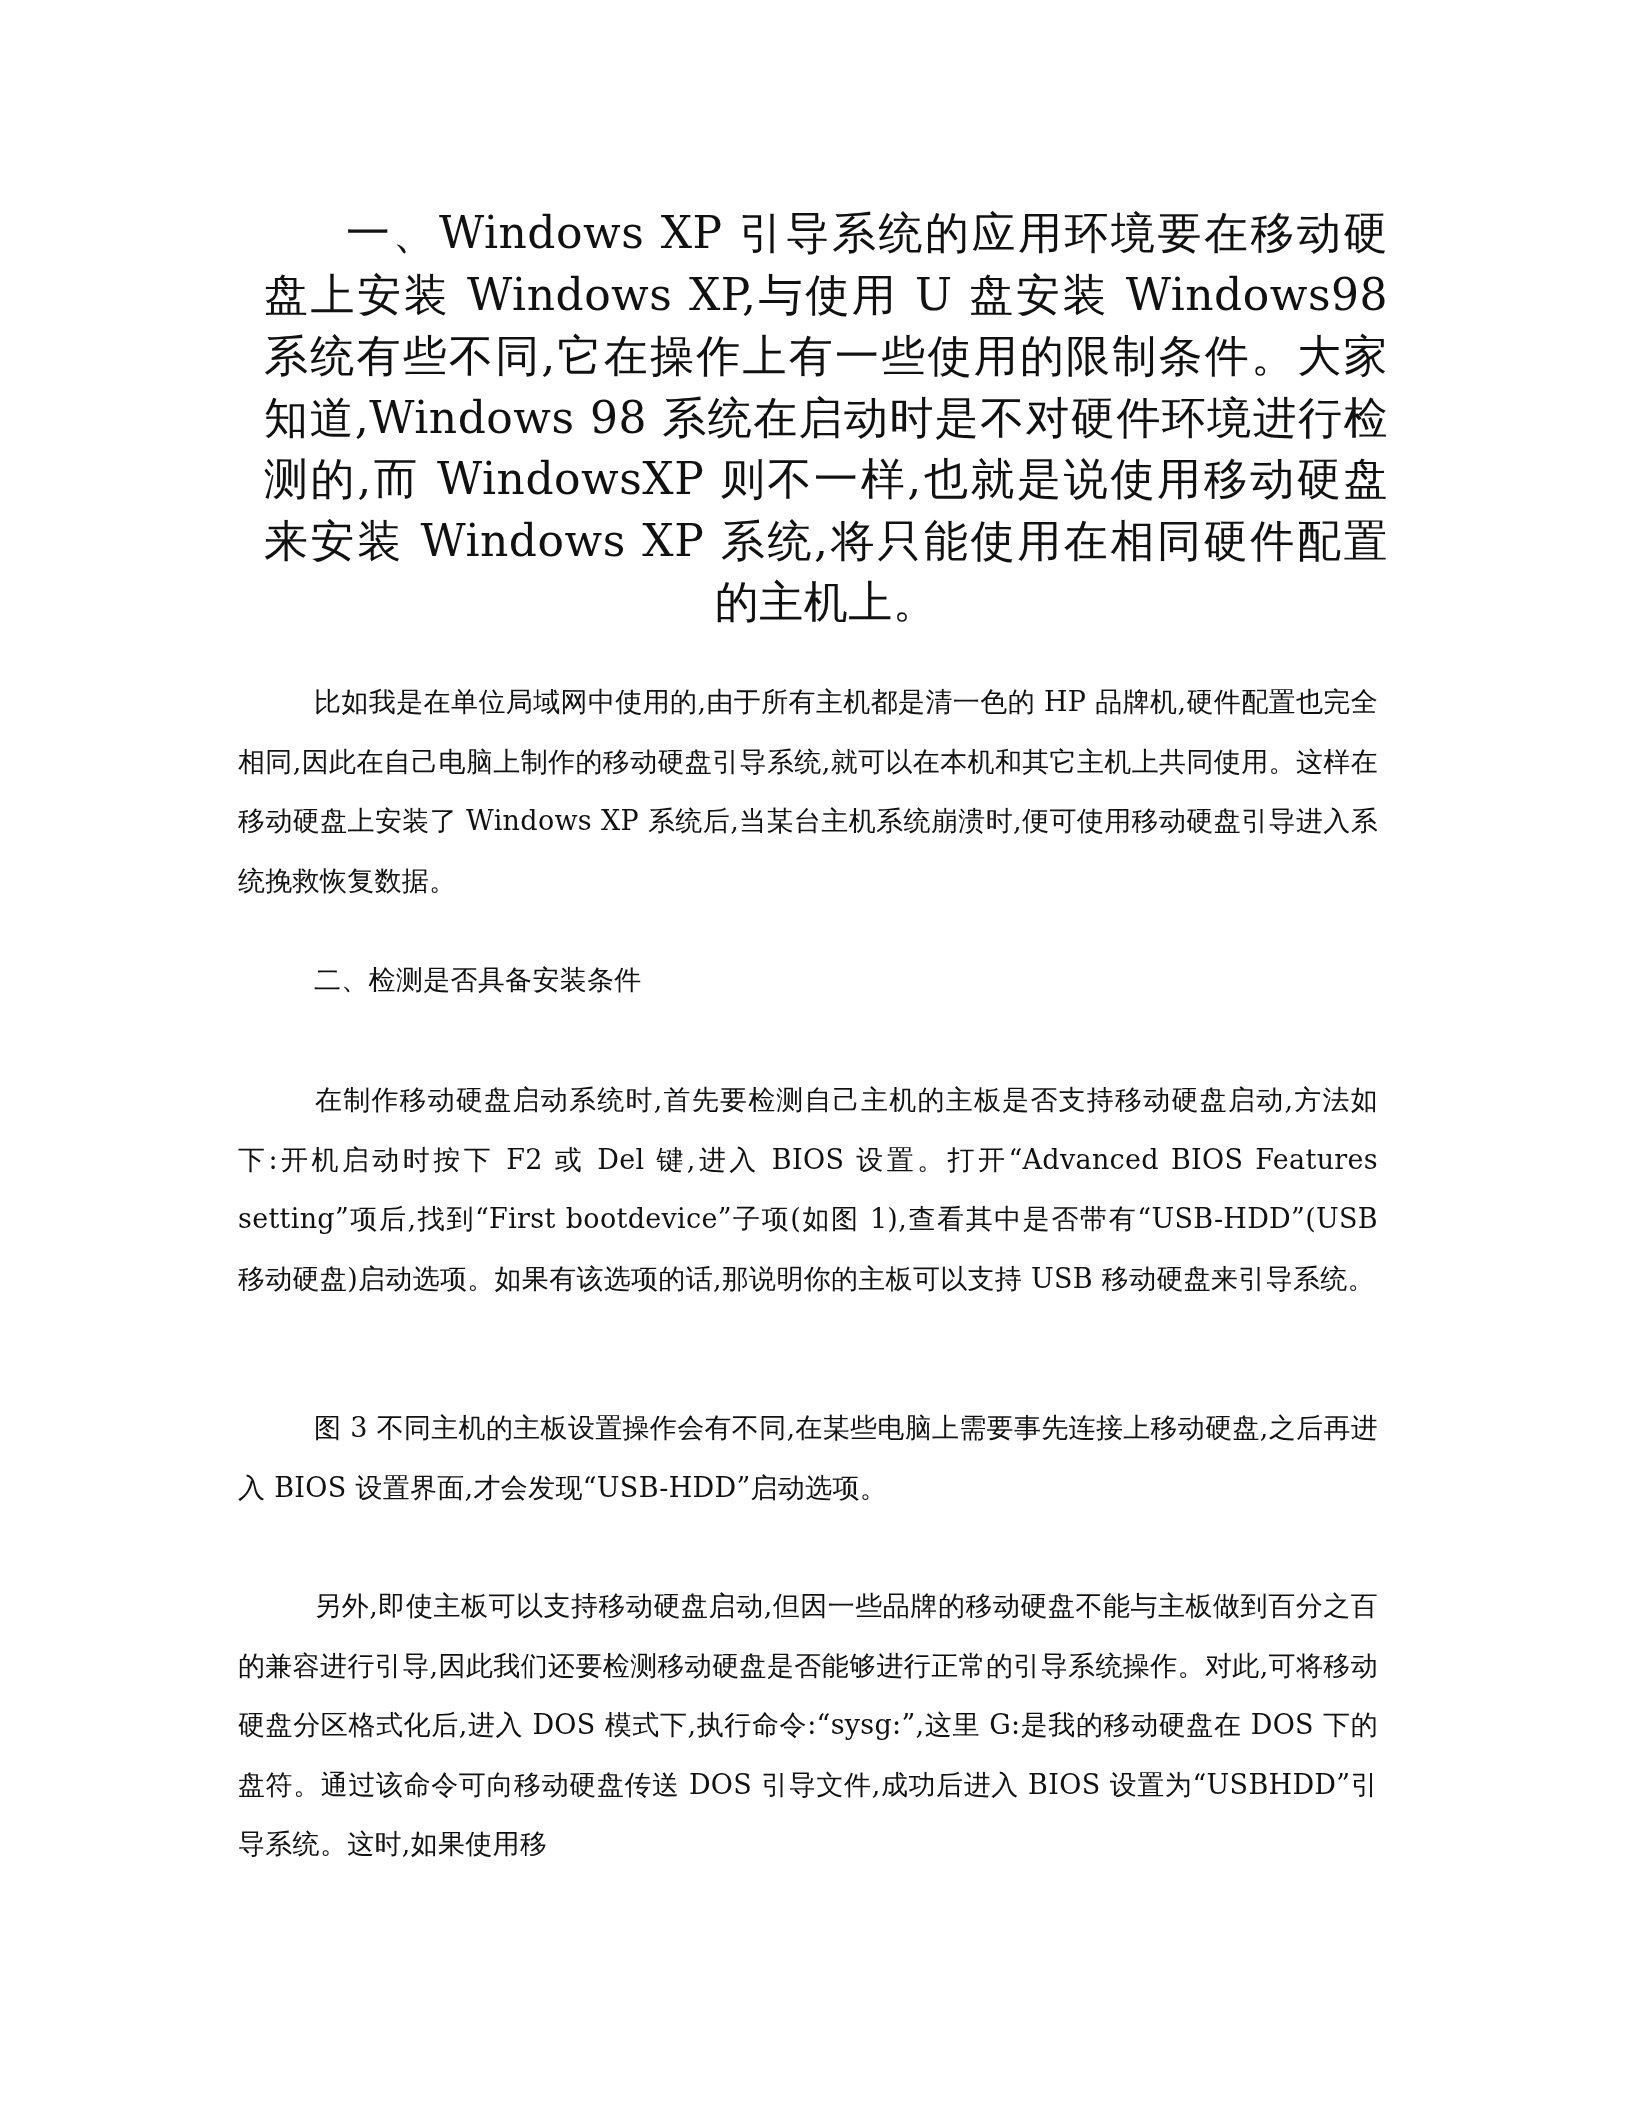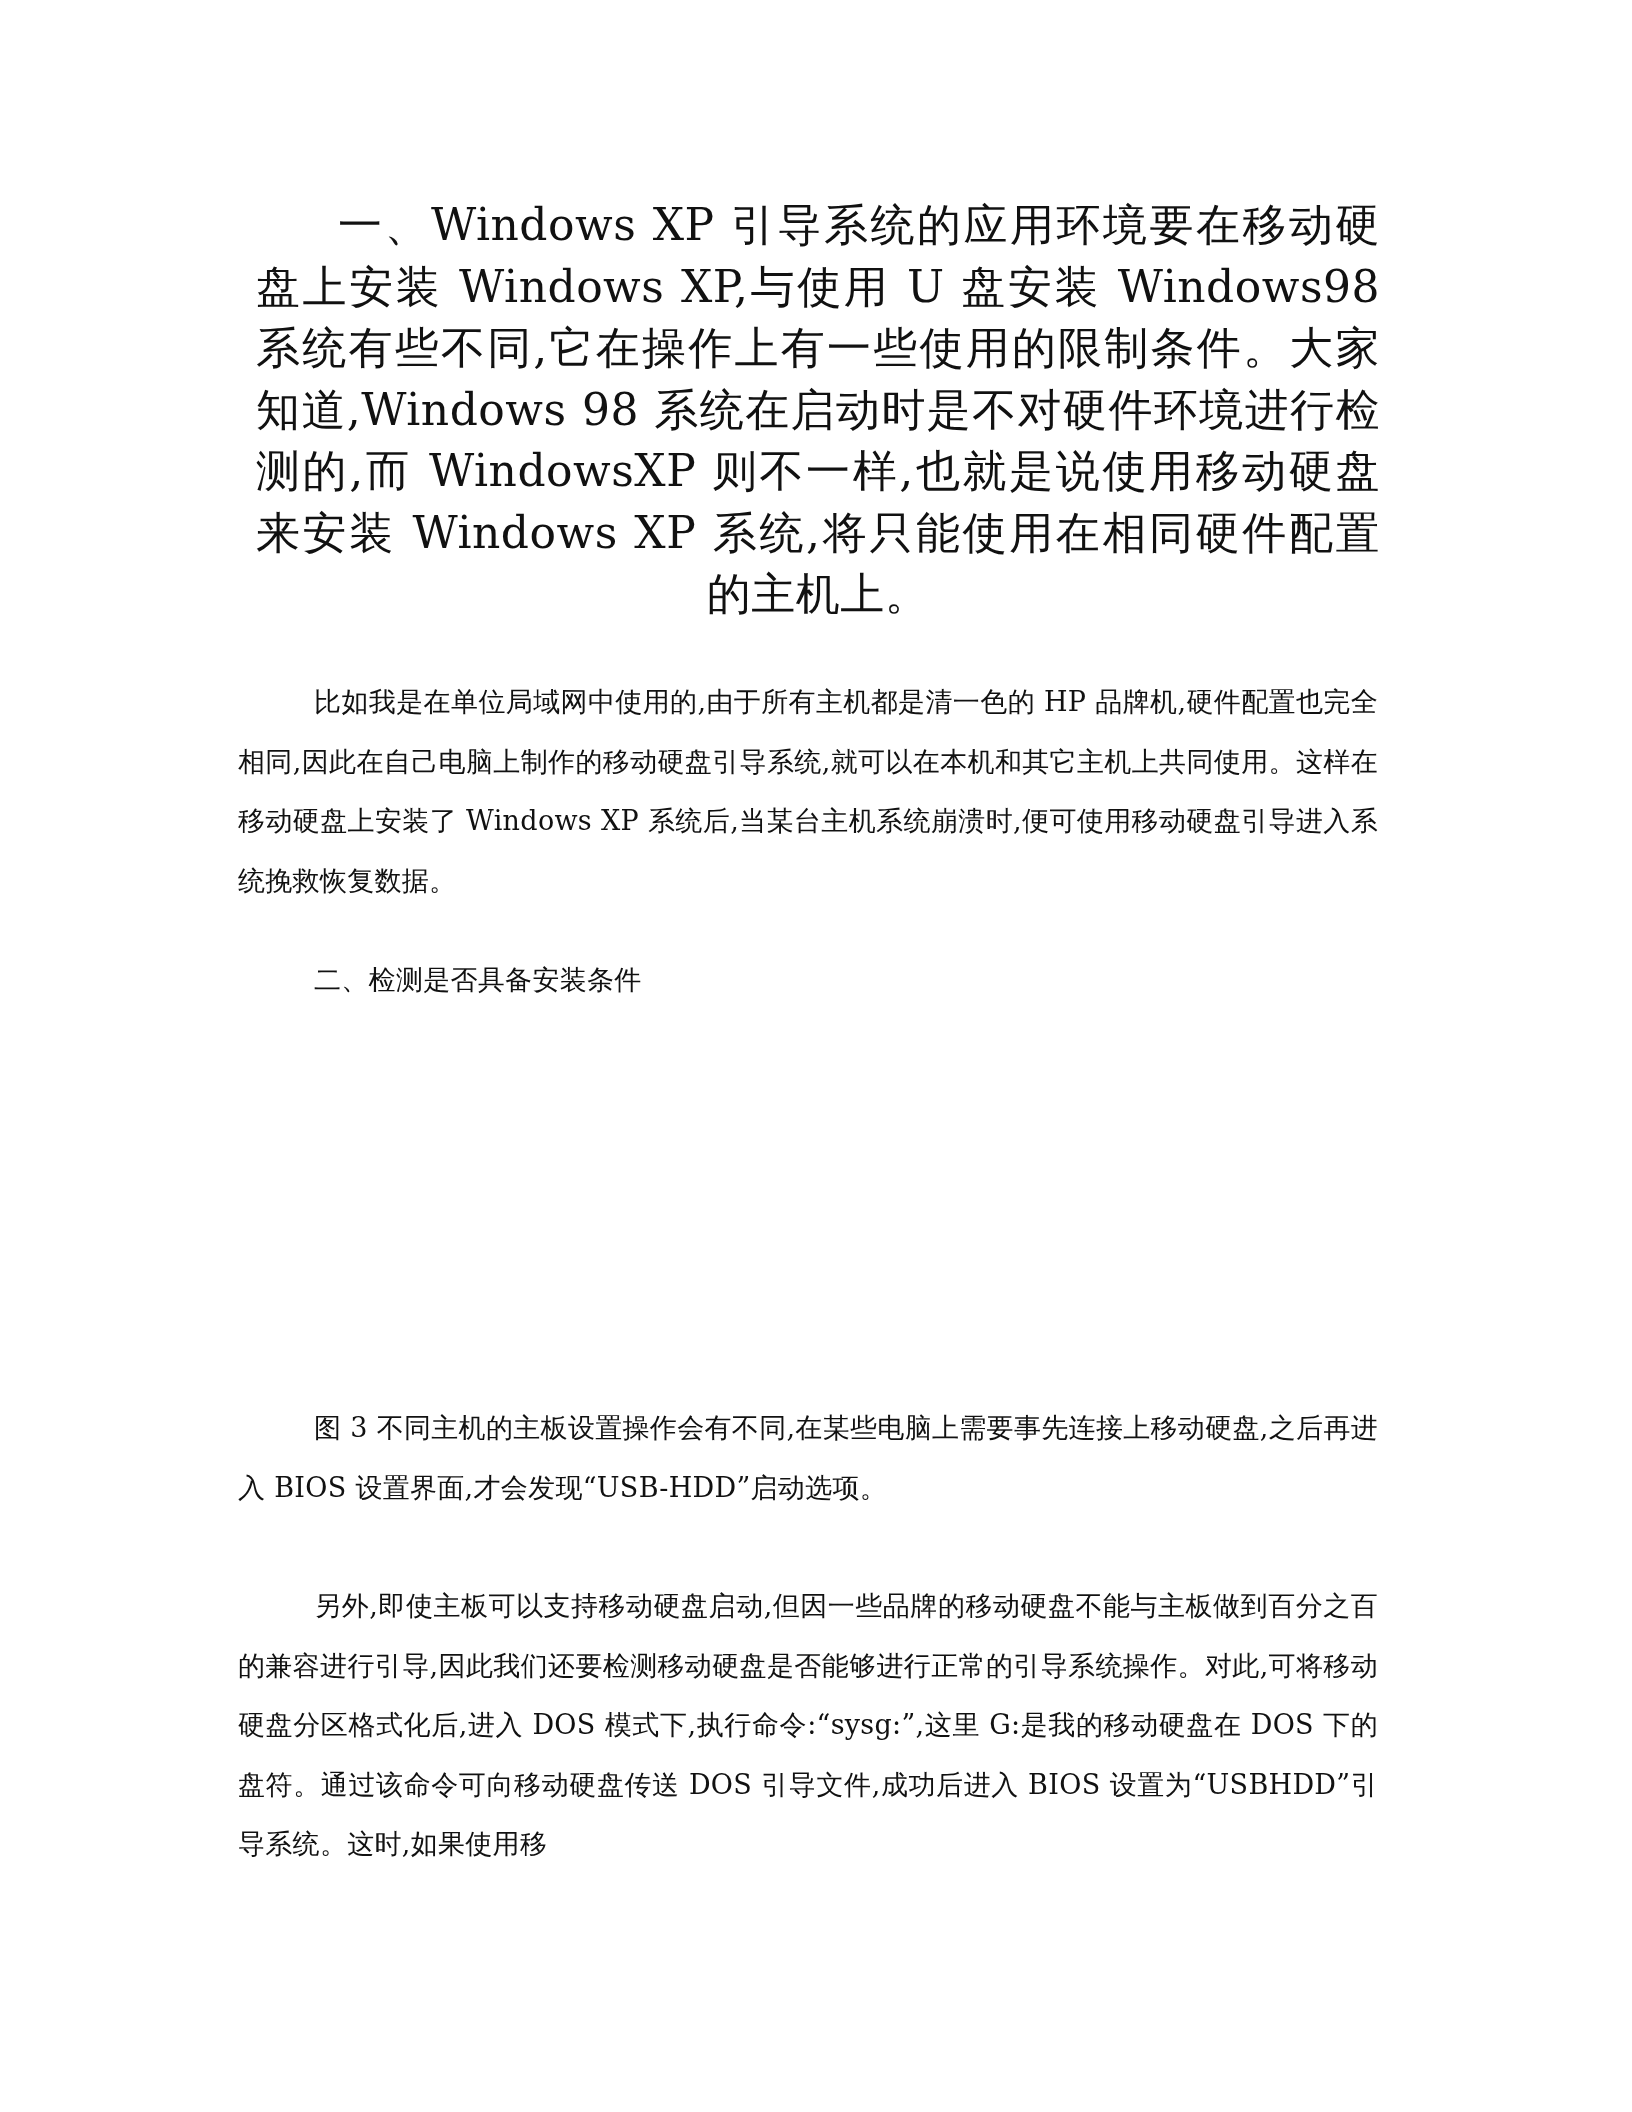--- a/index.html
+++ b/index.html
@@ -2,21 +2,21 @@
 <html><head>
 <meta charset="utf-8">
 <style>
   html, body { margin: 0; padding: 0; background: #ffffff; }
   body { width: 1632px; height: 2112px; position: relative; overflow: hidden; color: #111; }
   .page { position: absolute; left: 0; top: 0; width: 1632px; height: 2112px; background: #fff; }
   .title {
     position: absolute; left: 252px; top: 190px; width: 1124px;
     font-family: "DejaVu Serif", "Liberation Serif", serif;
     font-size: 44px; line-height: 61.5px; font-weight: normal;
-    text-align: justify; text-align-last: center; margin: 4px;
+    text-align: justify; text-align-last: center; margin: 12px;
     letter-spacing: 0.5px;
   }
   .title .indent { display: inline-block; width: 80px; }
   .body {
     position: absolute; left: 238px; width: 1140px;
     font-family: "DejaVu Serif", "Liberation Serif", serif;
     font-size: 27px; line-height: 59.5px; margin: 0;
     text-align: justify; letter-spacing: 0.3px;
   }
   .body .indent { display: inline-block; width: 76px; }
@@ -29,17 +29,18 @@
 </head>
 <body>
 
 <div class="page">
   <p class="title"><span class="indent"></span><span>一、Windows XP 引导系统的应用环境要在移动硬盘上安装 Windows XP,与使用 U 盘安装 Windows98 系统有些不同,它在操作上有一些使用的限制条件。大家知道,Windows 98 系统在启动时是不对硬件环境进行检测的,而 WindowsXP 则不一样,也就是说使用移动硬盘来安装 Windows XP 系统,将只能使用在相同硬件配置的主机上。</span></p>
 
   <p class="body p2"><span class="indent"></span><span>二、检测是否具备安装条件</span></p>
 
   <p class="body p1"><span class="indent"></span><span>比如我是在单位局域网中使用的,由于所有主机都是清一色的 HP 品牌机,硬件配置也完全相同,因此在自己电脑上制作的移动硬盘引导系统,就可以在本机和其它主机上共同使用。这样在移动硬盘上安装了 Windows XP 系统后,当某台主机系统崩溃时,便可使用移动硬盘引导进入系统挽救恢复数据。</span></p>
 
+  <p class="body p3"><span class="indent"></span><span>在制作移动硬盘启动系统时,首先要检测自己主机的主板是否支持移动硬盘启动,方法如下:开机启动时按下 F2 或 Del 键,进入 BIOS 设置。打开“Advanced BIOS Features setting”项后,找到“First bootdevice”子项(如图 1),查看其中是否带有“USB-HDD”(USB 移动硬盘)启动选项。如果有该选项的话,那说明你的主板可以支持 USB 移动硬盘来引导系统。</span></p>
 
   <p class="body p4"><span class="indent"></span><span>图 3 不同主机的主板设置操作会有不同,在某些电脑上需要事先连接上移动硬盘,之后再进入 BIOS 设置界面,才会发现“USB-HDD”启动选项。</span></p>
 
   <p class="body p5"><span class="indent"></span><span>另外,即使主板可以支持移动硬盘启动,但因一些品牌的移动硬盘不能与主板做到百分之百的兼容进行引导,因此我们还要检测移动硬盘是否能够进行正常的引导系统操作。对此,可将移动硬盘分区格式化后,进入 DOS 模式下,执行命令:“sysg:”,这里 G:是我的移动硬盘在 DOS 下的盘符。通过该命令可向移动硬盘传送 DOS 引导文件,成功后进入 BIOS 设置为“USBHDD”引导系统。这时,如果使用移</span></p>
 </div>
 
 </body></html>

